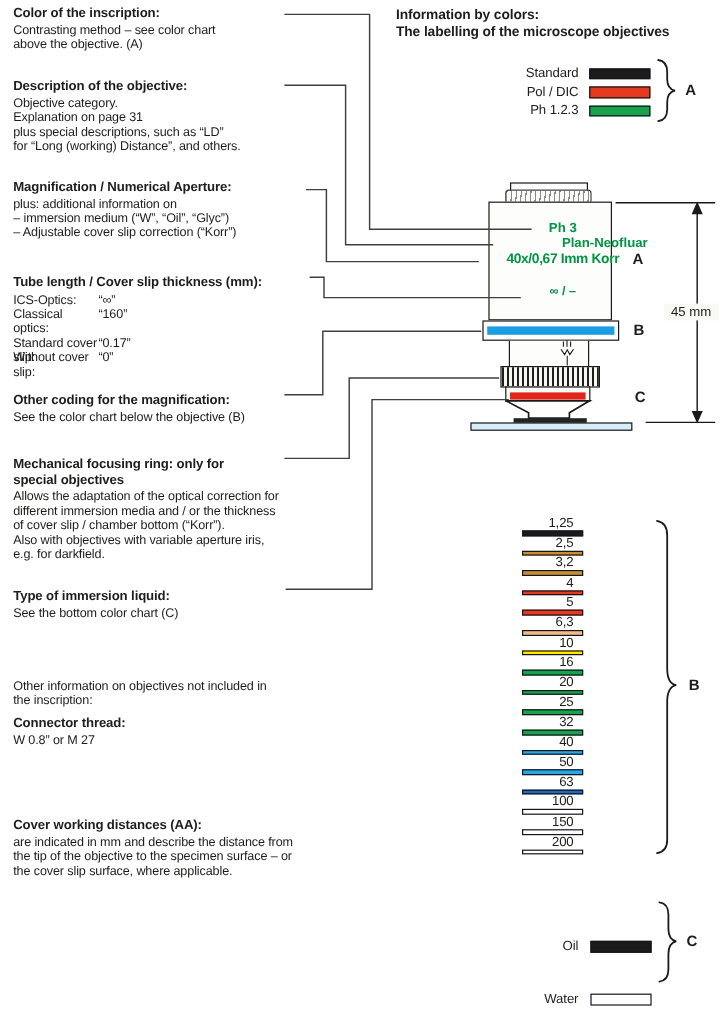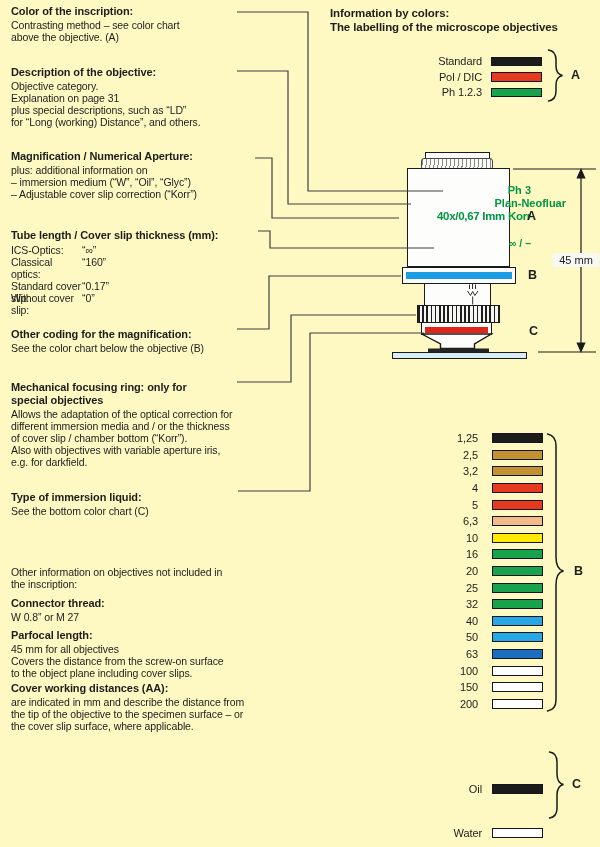--- a/index.html
+++ b/index.html
@@ -1,16 +1,16 @@
 <!DOCTYPE html>
 <html><head>
 <meta charset="utf-8">
 <style>
   html,body{margin:0;padding:0;background:#e9e9e6;}
-  #page{position:relative;width:600px;height:847px;background:#fef9c3;
+  #page{position:relative;width:600px;height:847px;background:#ffffff;
         font-family:"Liberation Sans",sans-serif;color:#1d1d1b;overflow:hidden;}
 
   
   .lb{position:absolute;left:11px;width:300px;}
   .lb h3{margin:0;font-size:11px;line-height:13px;font-weight:bold;
          white-space:pre-line;letter-spacing:-0.1px;}
   .lb h3:empty{display:none;}
   .lb p{margin:1px 0 0;font-size:10.5px;line-height:12px;white-space:pre-line;
         letter-spacing:-0.1px;}
   .lb0{top:5px}.lb1{top:66px}.lb2{top:150px}.lb3{top:229px}.lb4{top:328px}
@@ -27,21 +27,21 @@
 
   
   .swatch{width:51px;height:9.5px;border:1.3px solid #15151e;box-sizing:border-box;background:#fff;}
   .textured{background-image:
       repeating-linear-gradient(45deg,rgba(0,0,0,.28) 0 1px,transparent 1px 3px),
       repeating-linear-gradient(-45deg,rgba(255,255,255,.22) 0 1px,transparent 1px 3px);}
   .chart-a{position:absolute;left:398px;top:53.5px;}
   .ca-row{display:flex;align-items:center;height:15.5px;}
   .ca-row .name{width:84px;text-align:right;font-size:11px;padding-right:9px;letter-spacing:-0.1px;}
   .chart-b{position:absolute;left:428px;top:430px;}
-  .cb-row{display:flex;align-items:center;height:16.6px;}
+  .cb-row{display:flex;align-items:center;height:16.6px;flex-direction:column;}
   .cb-row .name{width:50px;text-align:right;font-size:11px;padding-right:14px;letter-spacing:-0.1px;}
   .cb-row .swatch{height:10px;}
   .chart-c{position:absolute;left:402px;top:753px;}
   .cc-row{display:flex;align-items:center;height:16px;margin-top:28px;}
   .cc-row .name{width:80px;text-align:right;font-size:11px;padding-right:10px;letter-spacing:-0.1px;}
   .cc-row .swatch{height:10.5px;}
 
   
   .objpart{position:absolute;background:#fdfdfc;box-sizing:border-box;border:1.6px solid #1a1a1a;}
   .obj-cap{left:425px;top:152px;width:65px;height:9px;border-width:1.3px;}
@@ -49,21 +49,21 @@
               background:repeating-linear-gradient(95deg,#8a8a86 0 1px,#fbfbf8 1px 4px);border-radius:3px;}
   .obj-body{left:407px;top:168px;width:103px;height:99px;}
   .obj-collar{left:402px;top:267px;width:114px;height:17px;}
   .obj-collar-stripe{position:absolute;left:406px;top:272px;width:106px;height:6.5px;}
   .obj-neck{left:424px;top:283.5px;width:67px;height:21.5px;border-top:none;border-bottom:none;}
   .obj-knurl{left:417px;top:305px;width:83px;height:18px;
              background:repeating-linear-gradient(90deg,#1e1e1e 0 1.6px,#f6f6f3 1.6px 4.2px);}
   .obj-lower{left:421px;top:322px;width:71px;height:12.5px;border-bottom:none;}
   .obj-red-stripe{position:absolute;left:425px;top:327px;width:63px;height:5.5px;}
   .obj-slide{left:392px;top:352px;width:135px;height:7px;border-width:1.3px;background:#d9edf7;}
-  .obj-ins{position:absolute;left:407px;width:124px;text-align:right;font-weight:bold;}
+  .obj-ins{position:absolute;left:407px;width:124px;text-align:center;font-weight:bold;}
   .ins1{top:184px;font-size:11px;}
   .ins2{top:197px;font-size:11px;}
   .ins3{top:210px;font-size:11.5px;letter-spacing:-0.3px;}
   .ins4{top:237px;font-size:10.5px;}
   .side-label{position:absolute;font-weight:bold;font-size:12.5px;}
   .lblA{left:527px;top:209px}.lblB{left:528px;top:268px}.lblC{left:529px;top:324px}
   .brace-label{position:absolute;font-weight:bold;font-size:12.5px;}
   .blA{left:571px;top:68px}.blB{left:574px;top:564px}.blC{left:572px;top:777px}
   .dim-label{position:absolute;left:553px;top:253px;width:46px;background:#f8f8f5;
              font-size:11px;text-align:center;padding:1px 0;z-index:5;}
@@ -138,26 +138,20 @@
     <p>Other information on objectives not included in
 the inscription:</p>
   </div>
   <div class="lb lb6">
     <h3>Type of immersion liquid:</h3>
     <p>See the bottom color chart (C)</p>
   </div>
   <div class="lb lb8">
     <h3>Connector thread:</h3>
     <p>W 0.8” or M 27</p>
-  </div>
-  <div class="lb lb9">
-    <h3>Parfocal length:</h3>
-    <p>45 mm for all objectives
-Covers the distance from the screw-on surface
-to the object plane including cover slips.</p>
   </div>
   <div class="lb lb10">
     <h3>Cover working distances (AA):</h3>
     <p>are indicated in mm and describe the distance from
 the tip of the objective to the specimen surface – or
 the cover slip surface, where applicable.</p>
   </div>
 
   <div class="rheader">
     <div>Information by colors:</div>

